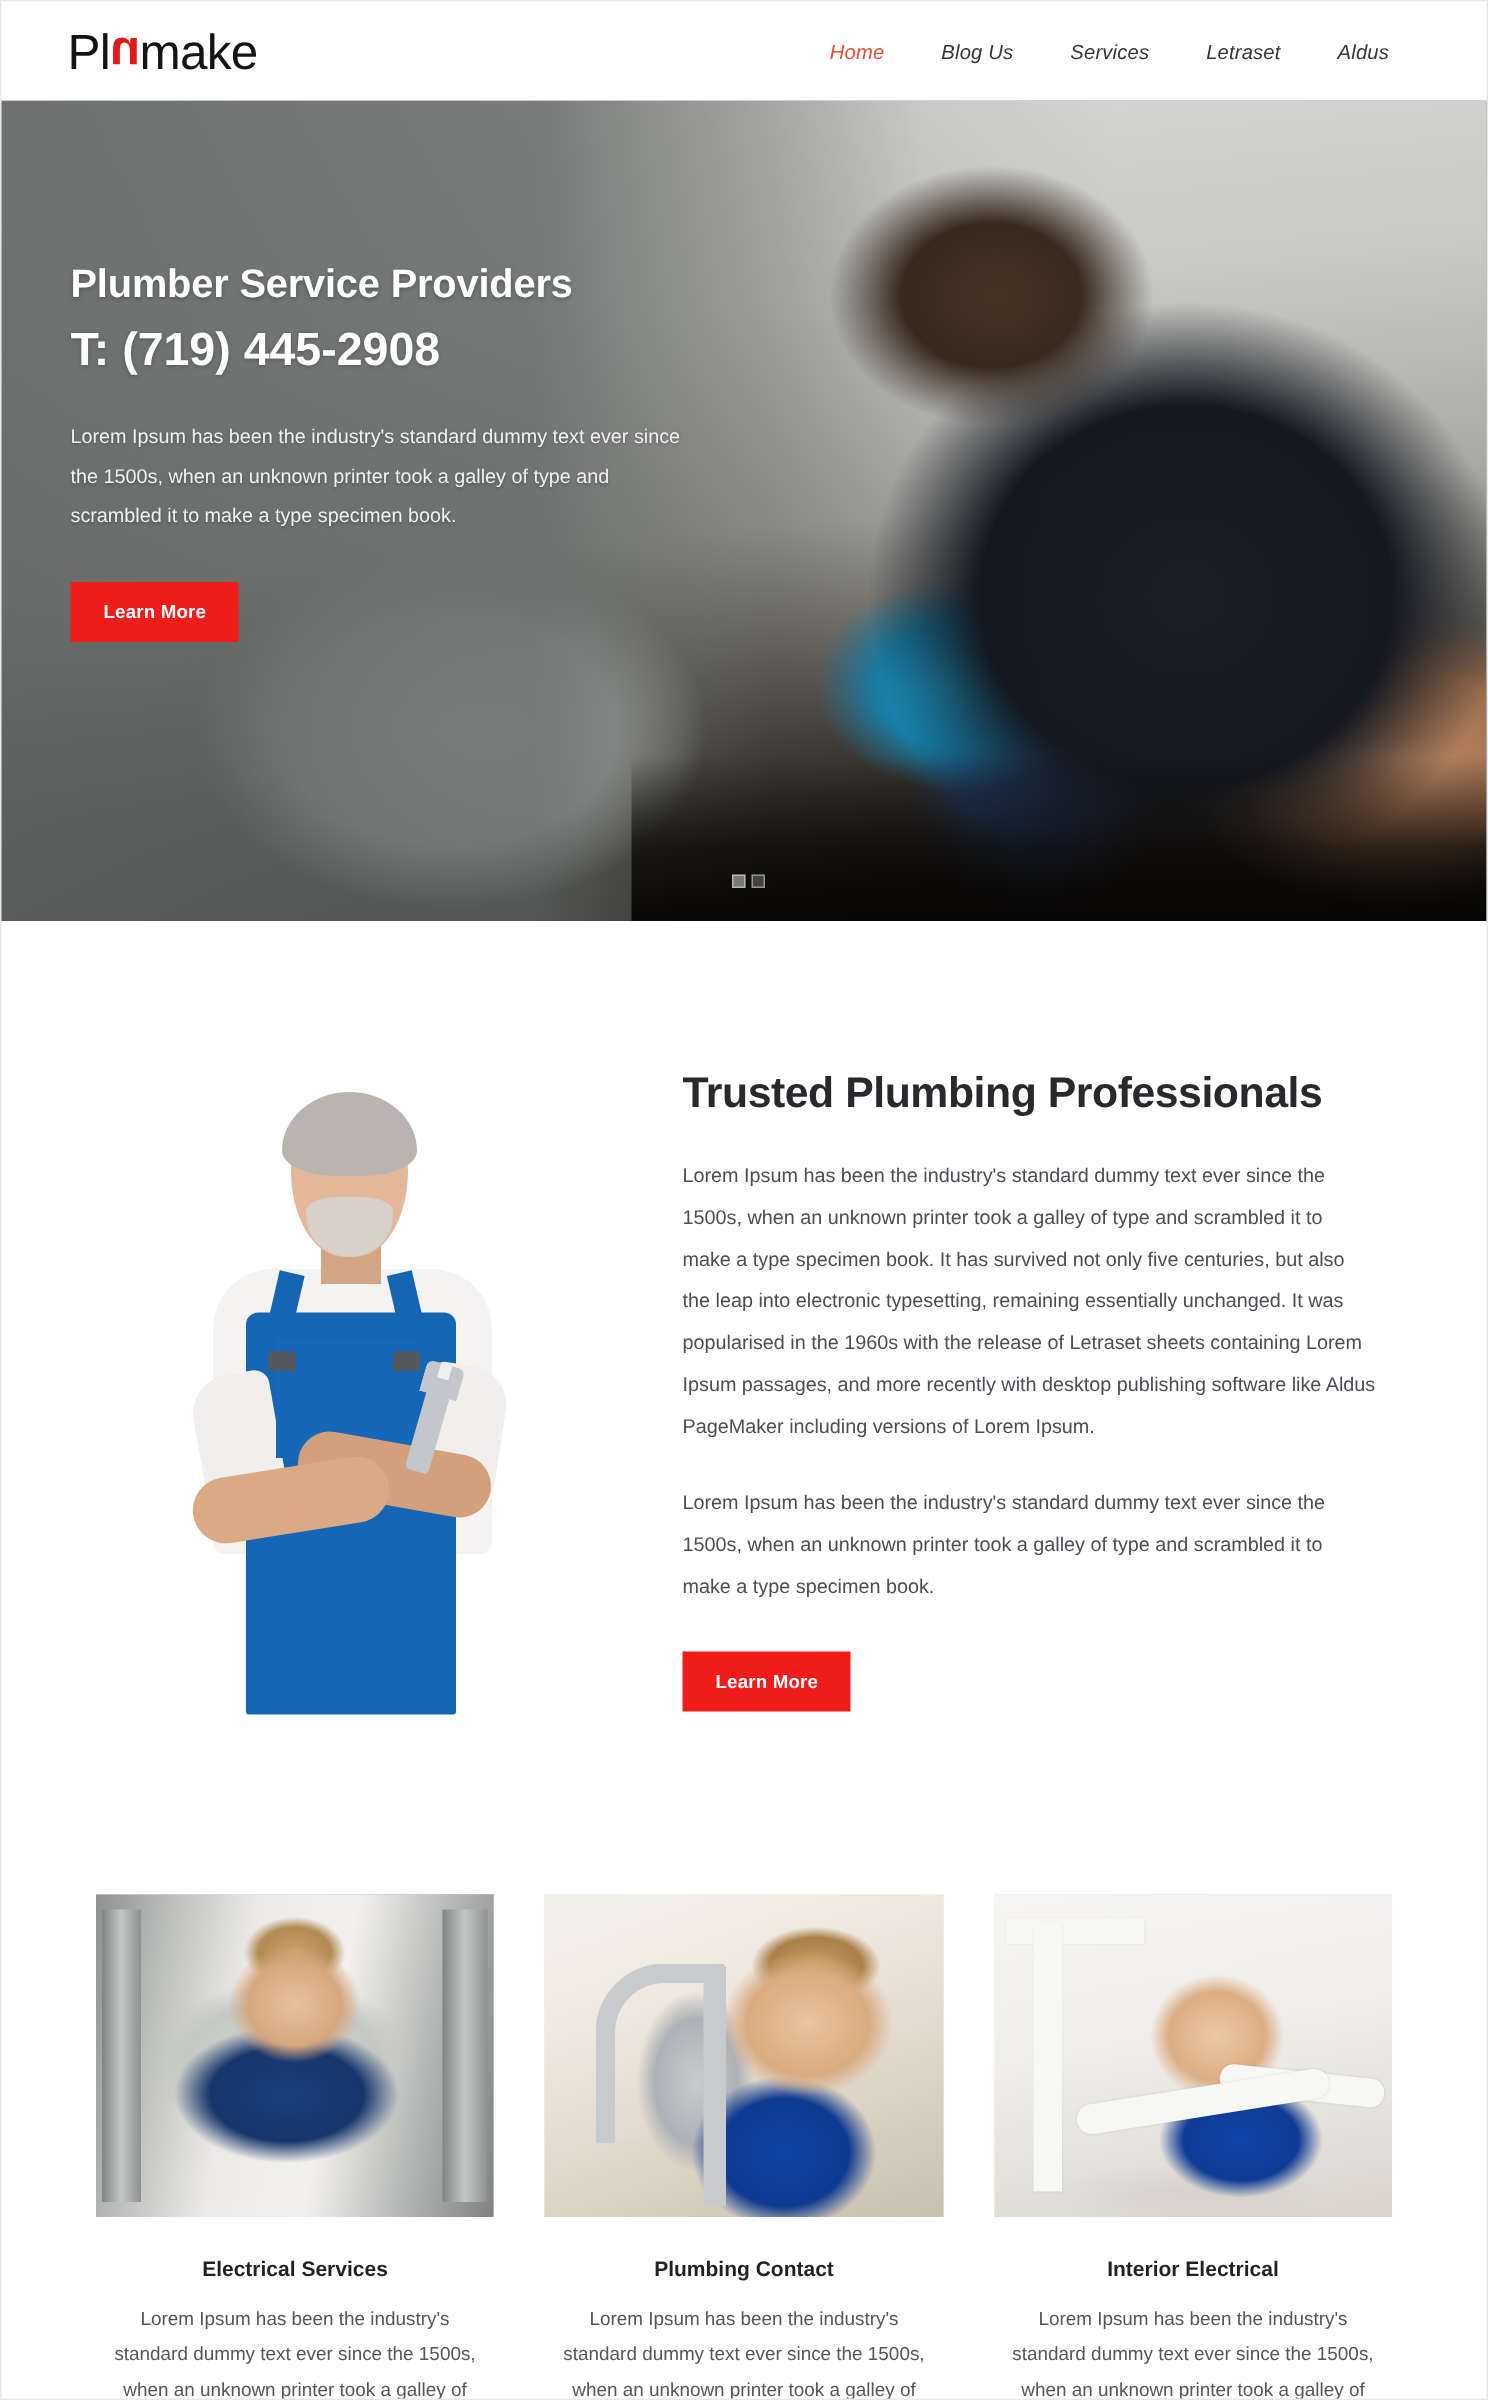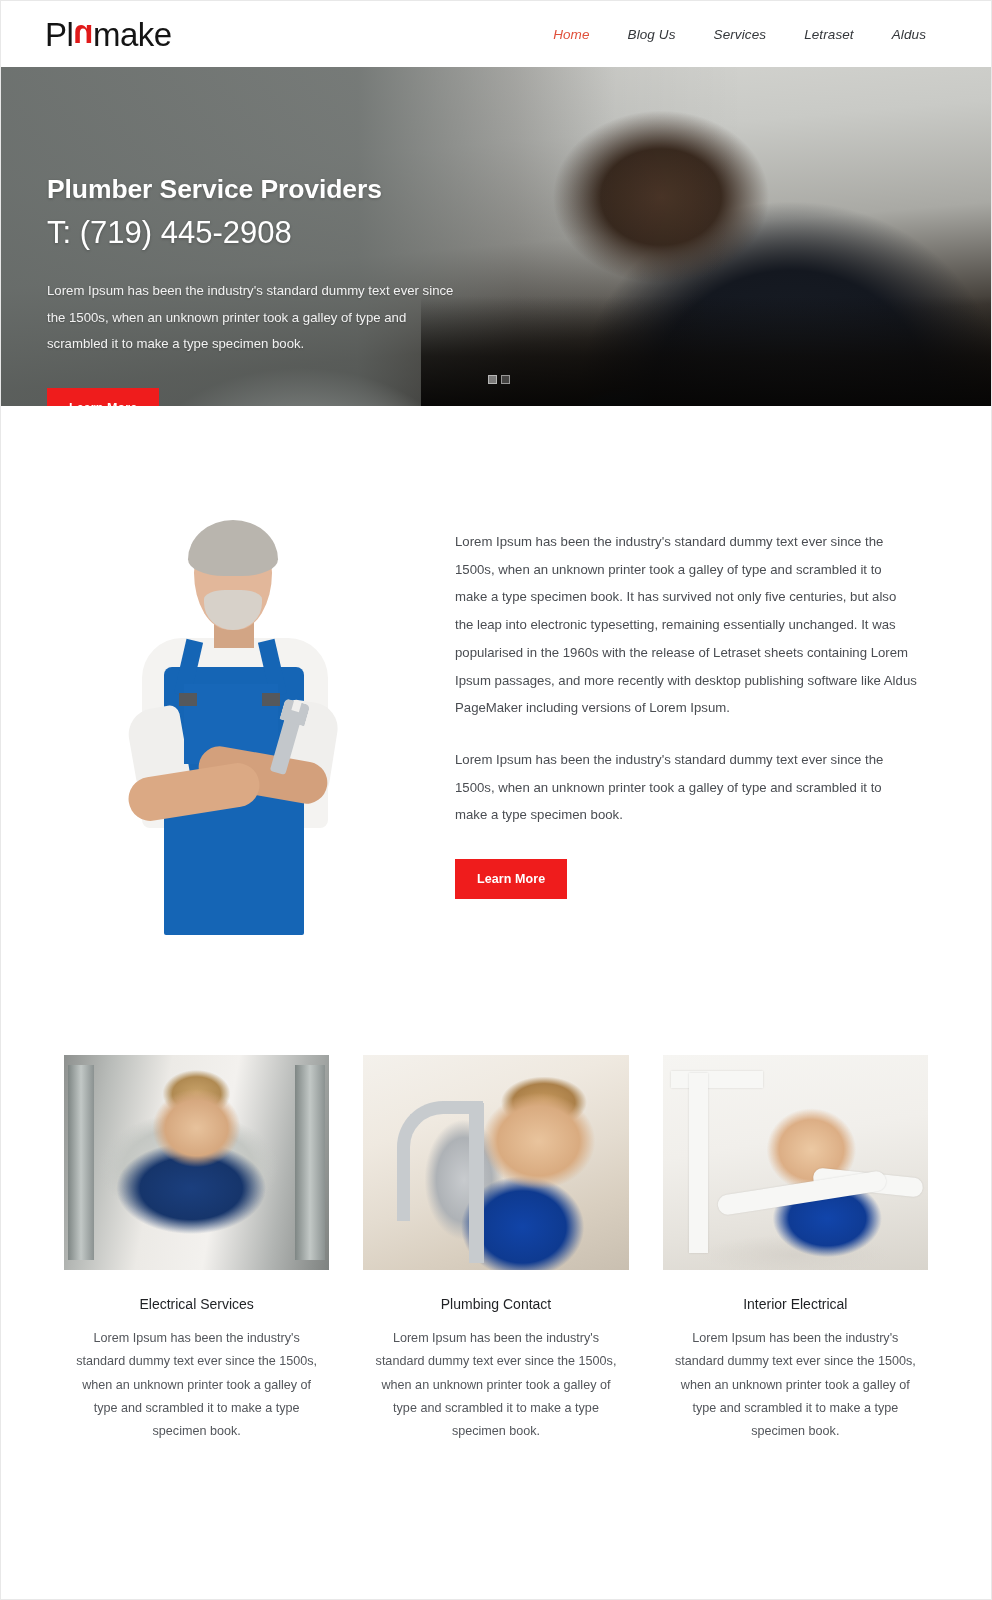--- a/index.html
+++ b/index.html
@@ -64,21 +64,21 @@
     white-space: nowrap;
     letter-spacing: 0.1px;
     font-style: italic;
   }
   .nav-item.active { color: #e0503a; }
 
   
   .hero {
     position: relative;
     width: 100%;
-    height: 339px;
+    height: 547px;
     overflow: hidden;
     background: #555c5a;
   }
   .hero-photo {
     position: absolute;
     inset: 0;
     background:
       
       radial-gradient(ellipse 150px 120px at 660px 130px, #4a3527 0%, #3a2a1f 40%, rgba(40,30,22,0) 72%),
       radial-gradient(ellipse 250px 230px at 790px 330px, #1b2028 0%, #141820 55%, rgba(20,24,32,0) 85%),
@@ -115,21 +115,21 @@
     color: #ffffff;
     font-size: 26.5px;
     font-weight: 700;
     line-height: 1.42;
     letter-spacing: -0.1px;
     text-shadow: 0 1px 3px rgba(0,0,0,0.25);
   }
   .hero-phone {
     color: #ffffff;
     font-size: 31px;
-    font-weight: 400;
+    font-weight: 700;
     line-height: 1.35;
     letter-spacing: 0px;
     margin-top: 3px;
     text-shadow: 0 1px 3px rgba(0,0,0,0.25);
   }
   .hero-desc {
     color: #f2f2f2;
     font-size: 13.2px;
     line-height: 2.0;
     margin-top: 25px;
@@ -413,21 +413,21 @@
   }
   .faucet2 {
     position: absolute;
     left: 106px; top: 48px;
     width: 15px; height: 160px;
     background: #c7cbce;
   }
 
   .card-title {
     font-size: 14px;
-    font-weight: 400;
+    font-weight: 700;
     color: #1f2124;
     margin-top: 26px;
     text-align: center;
   }
   .card-text {
     font-size: 12.6px;
     color: #53565b;
     line-height: 1.85;
     text-align: center;
     margin-top: 15px;
@@ -485,20 +485,21 @@
         <div class="pf-bib"></div>
         <div class="pf-buckleL"></div>
         <div class="pf-buckleR"></div>
         <div class="pf-wrench"></div>
         <div class="pf-armR"></div>
         <div class="pf-armL"></div>
       </div>
     </div>
 
     <div class="about-right">
+      <h2 class="about-title">Trusted Plumbing Professionals</h2>
       <p class="about-p">Lorem Ipsum has been the industry's standard dummy text ever since the 1500s, when an unknown printer took a galley of type and scrambled it to make a type specimen book. It has survived not only five centuries, but also the leap into electronic typesetting, remaining essentially unchanged. It was popularised in the 1960s with the release of Letraset sheets containing Lorem Ipsum passages, and more recently with desktop publishing software like Aldus PageMaker including versions of Lorem Ipsum.</p>
       <p class="about-p second">Lorem Ipsum has been the industry's standard dummy text ever since the 1500s, when an unknown printer took a galley of type and scrambled it to make a type specimen book.</p>
       <button class="btn-learn">Learn More</button>
     </div>
   </div>
 
   <div class="services">
 
     <div class="card">
       <div class="card-img img-electrical">

